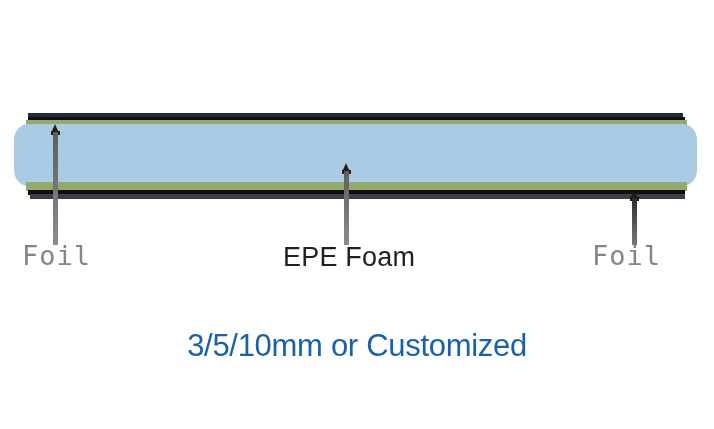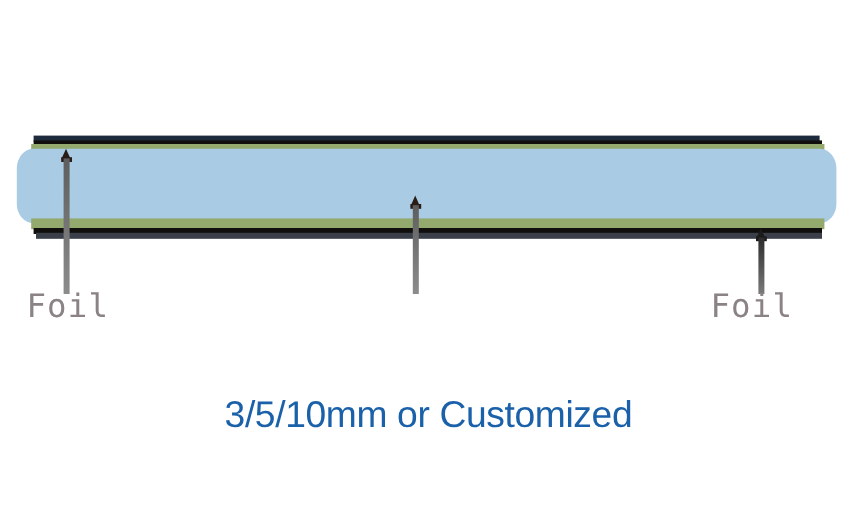--- a/index.html
+++ b/index.html
@@ -190,18 +190,19 @@
   </div>
 
   <div class="leader" id="leader-right">
     <div class="leader-head"></div>
     <div class="leader-head-cap"></div>
     <div class="leader-stem"></div>
   </div>
 
   <div class="label label-foil" id="label-foil-left">Foil</div>
 
+  <div class="label" id="label-epe-foam">EPE Foam</div>
 
   <div class="label label-foil" id="label-foil-right">Foil</div>
 
   <div id="thickness-caption">3/5/10mm or Customized</div>
 
 </div>
 
 </body></html>

